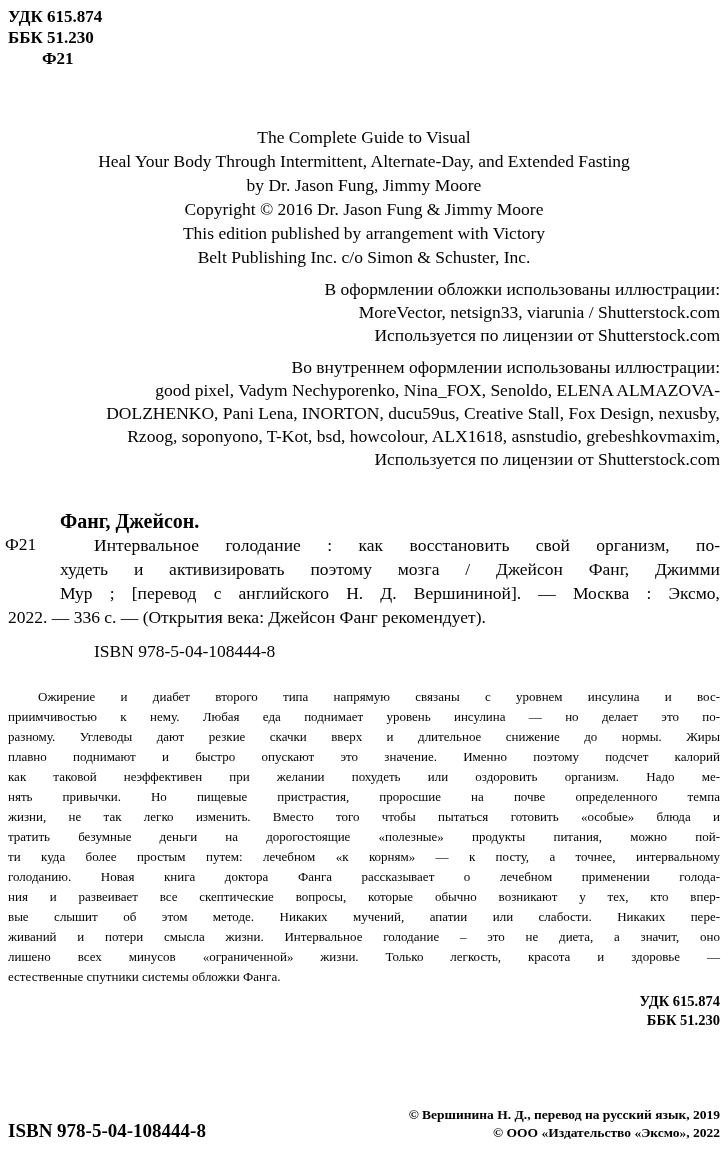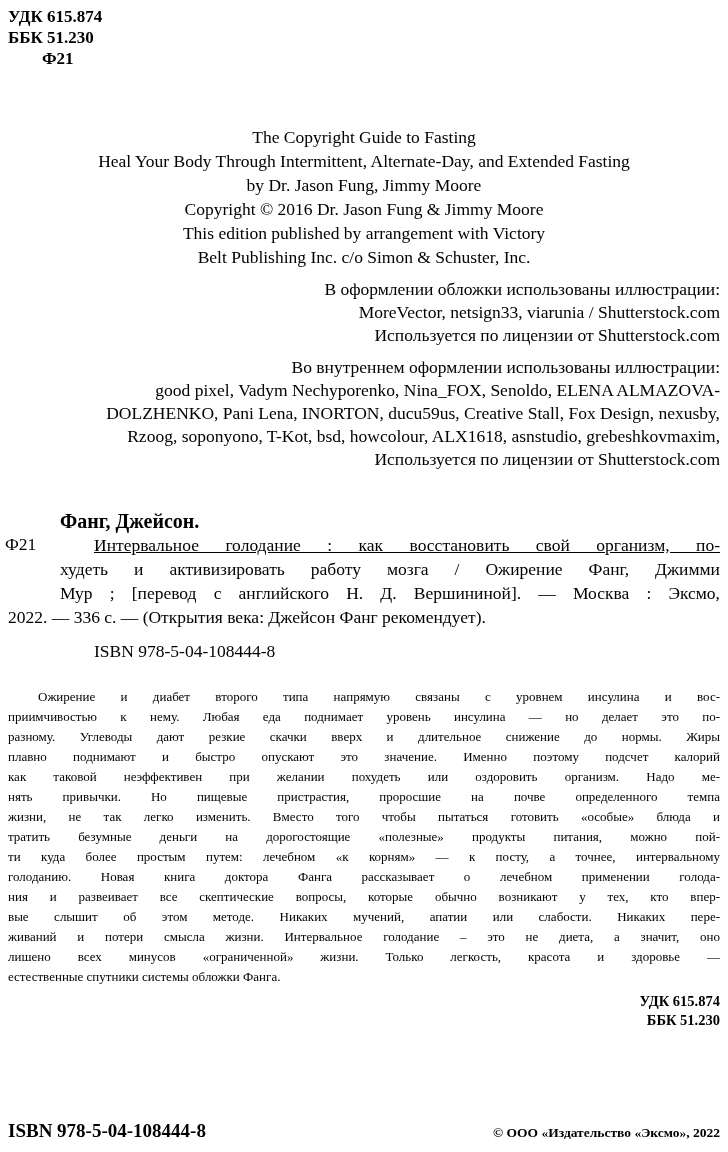--- a/index.html
+++ b/index.html
@@ -17,21 +17,21 @@
   .english-block { margin-top: 56px; text-align: center; font-size: 17.5px; line-height: 24px; }
 
   .credits { margin-top: 9px; text-align: right; font-size: 17.5px; line-height: 23px; }
 
   .catalog { margin-top: 38px; }
   .catalog-author { font-weight: bold; font-size: 20px; line-height: 24px; margin-left: 52px; }
   .catalog-body { position: relative; }
   .margin-code { position: absolute; left: -3px; top: 1px; font-size: 17.5px; }
   .catalog-desc { margin-left: 52px; font-size: 17.5px; line-height: 24px; }
   .catalog-desc .line { text-align: justify; text-align-last: justify; }
-  .catalog-desc .line:first-child { text-indent: 34px; text-decoration: underline; }
+  .catalog-desc .line:first-child { text-indent: 34px; }
   .catalog-desc .line:last-child { margin-left: -52px; text-align: left; text-align-last: left; }
   .catalog-isbn { margin-top: 10px; margin-left: 86px; font-size: 17.5px; line-height: 24px; }
 
   .annotation { margin-top: 24px; font-size: 13px; line-height: 20px; }
   .annotation .line { text-align: justify; text-align-last: justify; }
   .annotation .line:first-child { text-indent: 30px; }
   .annotation .line:last-child { text-align-last: left; }
 
   .bottom-codes { margin-top: 5px; text-align: right; font-weight: bold; font-size: 14.5px; line-height: 19px; }
 
@@ -45,21 +45,21 @@
 
 <div class="page">
 
   <div class="top-codes">
       <div class="line">УДК 615.874</div>
       <div class="line">ББК 51.230</div>
       <div class="line">Ф21</div>
     </div>
 
   <div class="english-block">
-      <div class="line">The Copyright Guide to Fasting</div>
+      <div class="line">The Complete Guide to Visual</div>
       <div class="line">Heal Your Body Through Intermittent, Alternate-Day, and Extended Fasting</div>
       <div class="line">by Dr. Jason Fung, Jimmy Moore</div>
       <div class="line">Copyright © 2016 Dr. Jason Fung &amp; Jimmy Moore</div>
       <div class="line">This edition published by arrangement with Victory</div>
       <div class="line">Belt Publishing Inc. c/o Simon &amp; Schuster, Inc.</div>
     </div>
 
   <div class="credits">
       <div class="line">В оформлении обложки использованы иллюстрации:</div>
       <div class="line">MoreVector, netsign33, viarunia / Shutterstock.com</div>
@@ -73,21 +73,21 @@
       <div class="line">Rzoog, soponyono, T-Kot, bsd, howcolour, ALX1618, asnstudio, grebeshkovmaxim,</div>
       <div class="line">Используется по лицензии от Shutterstock.com</div>
     </div>
 
   <div class="catalog">
     <div class="catalog-author">Фанг, Джейсон.</div>
     <div class="catalog-body">
       <span class="margin-code">Ф21</span>
       <div class="catalog-desc">
           <div class="line">Интервальное голодание : как восстановить свой организм, по-</div>
-          <div class="line">худеть и активизировать работу мозга / Ожирение Фанг, Джимми</div>
+          <div class="line">худеть и активизировать поэтому мозга / Джейсон Фанг, Джимми</div>
           <div class="line">Мур ; [перевод с английского Н. Д. Вершининой]. — Москва : Эксмо,</div>
           <div class="line">2022.  — 336 с. — (Открытия века: Джейсон Фанг рекомендует).</div>
         </div>
     </div>
     <div class="catalog-isbn">ISBN 978-5-04-108444-8</div>
   </div>
 
   <div class="annotation">
       <div class="line">Ожирение и диабет второго типа напрямую связаны с уровнем инсулина и вос-</div>
       <div class="line">приимчивостью к нему. Любая еда поднимает уровень инсулина — но делает это по-</div>
@@ -107,17 +107,18 @@
     </div>
 
   <div class="bottom-codes">
       <div class="line">УДК 615.874</div>
       <div class="line">ББК 51.230</div>
     </div>
 
   <div class="footer">
     <div class="footer-isbn">ISBN 978-5-04-108444-8</div>
     <div class="footer-copyright">
+        <div class="line">© Вершинина Н. Д., перевод на русский язык, 2019</div>
         <div class="line">© ООО «Издательство «Эксмо», 2022</div>
       </div>
   </div>
 
 </div>
 
 </body></html>

